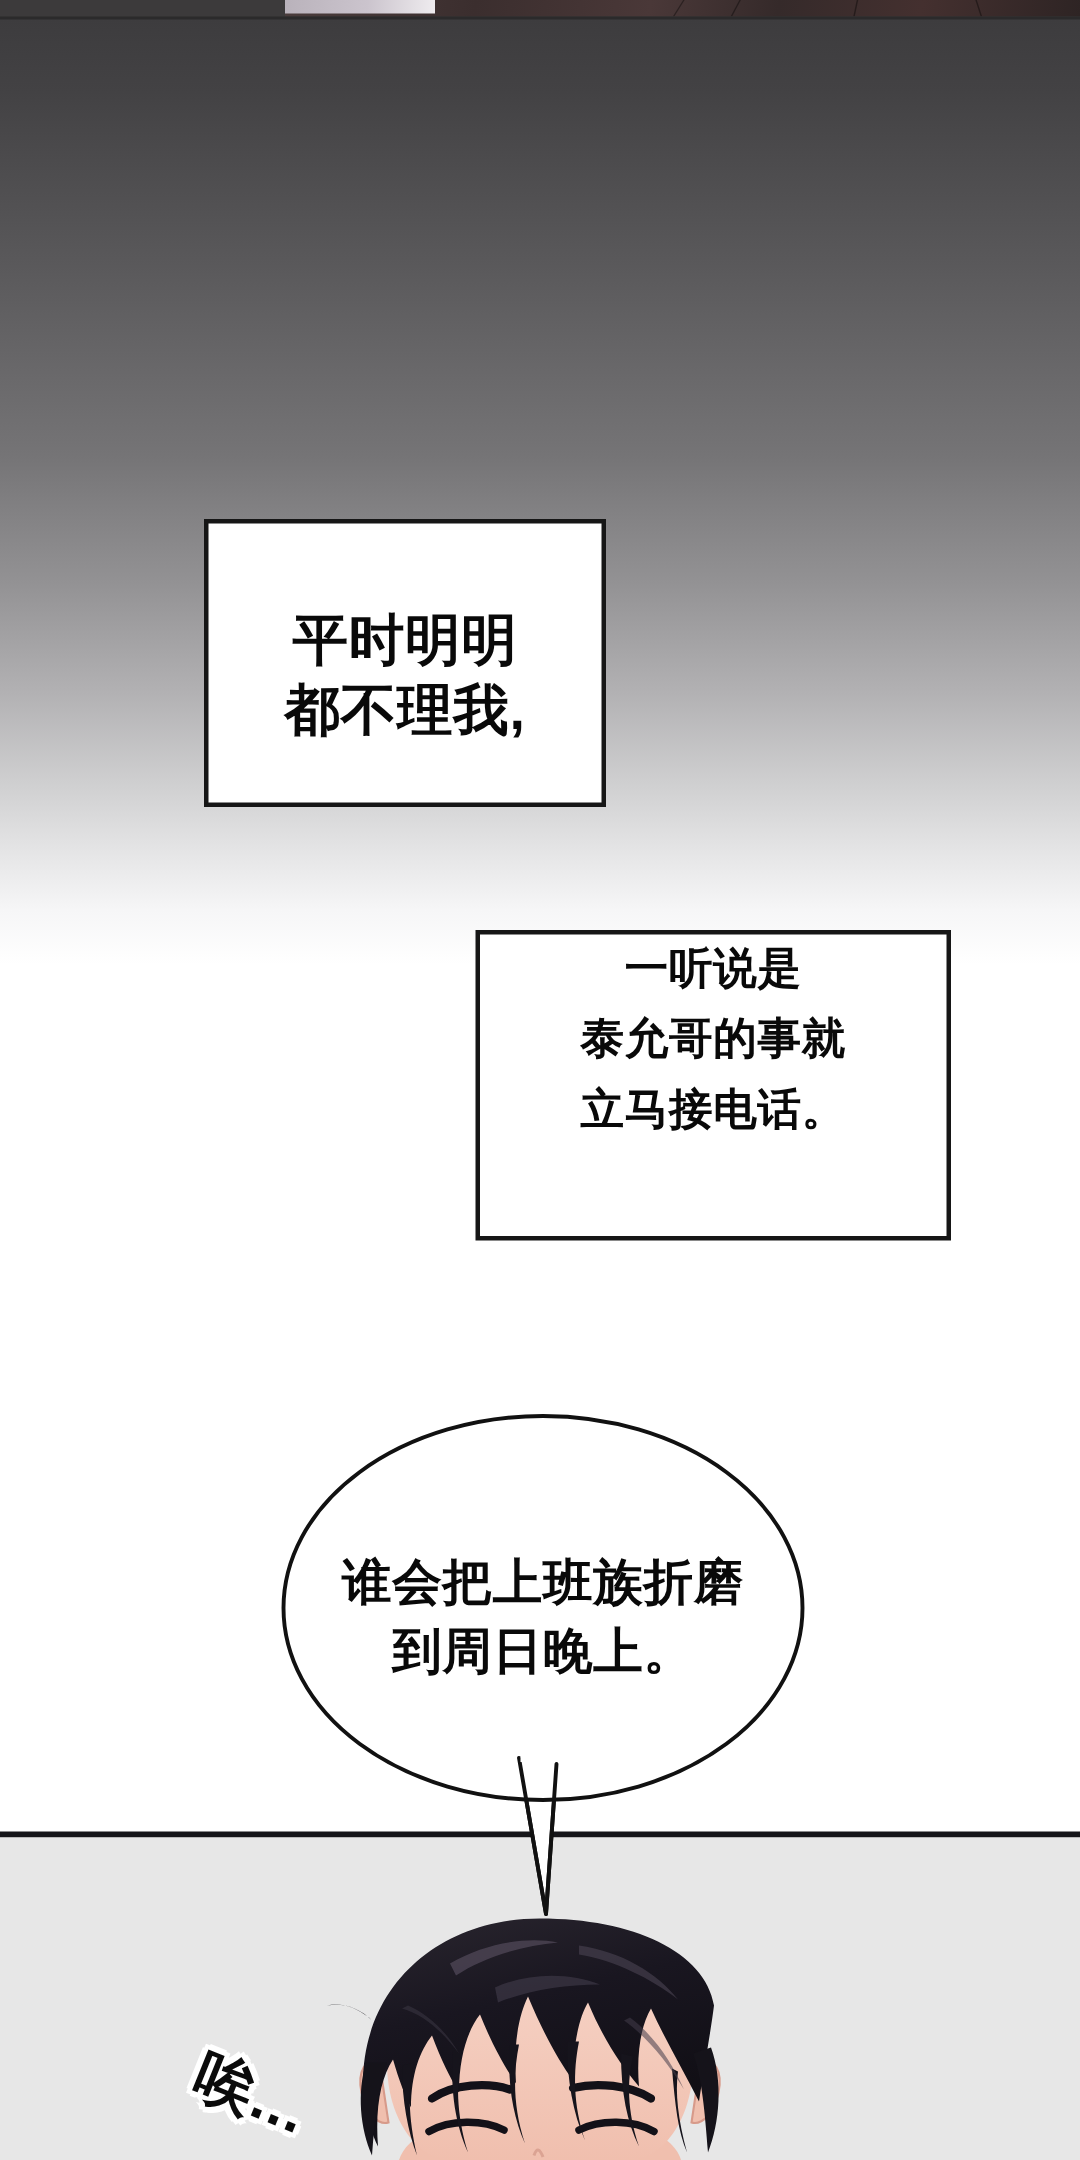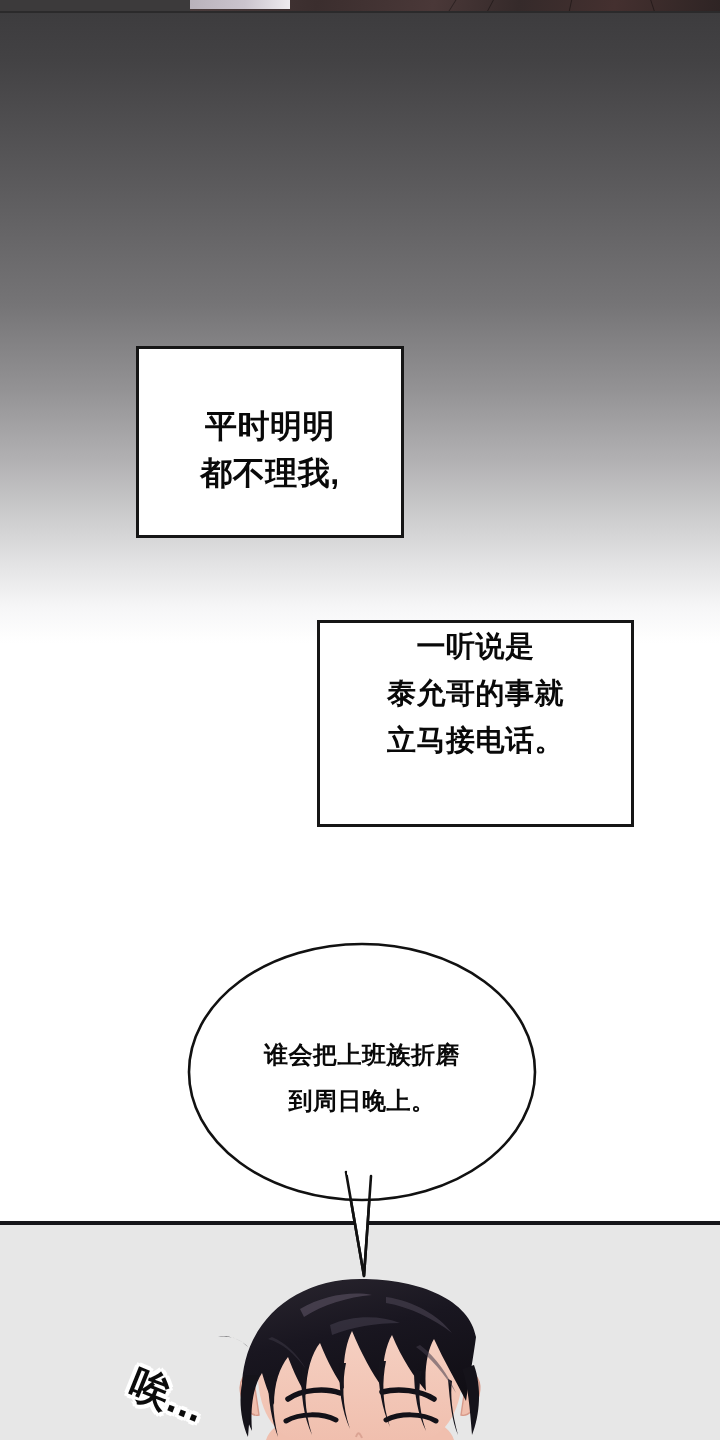--- a/index.html
+++ b/index.html
@@ -113,21 +113,21 @@
     white-space: pre-line;
   }
 
   #caption-box-1 {
     left: 136px; top: 346px;
     width: 268px; height: 192px;
     padding-top: 54px;
     justify-content: flex-start;
   }
   #caption-box-1 .caption-text {
-    font-size: 32px;
+    font-size: 37px;
     line-height: 47px;
   }
 
   #caption-box-2 {
     left: 317px; top: 620px;
     width: 317px; height: 207px;
     justify-content: flex-start;
   }
   #caption-box-2 .caption-text {
     font-size: 29px;
@@ -146,21 +146,21 @@
     width: 368px;
     height: 336px;
     overflow: visible;
   }
   .bubble-text {
     position: absolute;
     left: 0;
     top: 92px;
     width: 368px;
     text-align: center;
-    font-size: 24px;
+    font-size: 33px;
     line-height: 46px;
     font-weight: 700;
     color: #090909;
     white-space: pre-line;
     letter-spacing: 0.5px;
   }
 
   
   .character {
     position: absolute;

